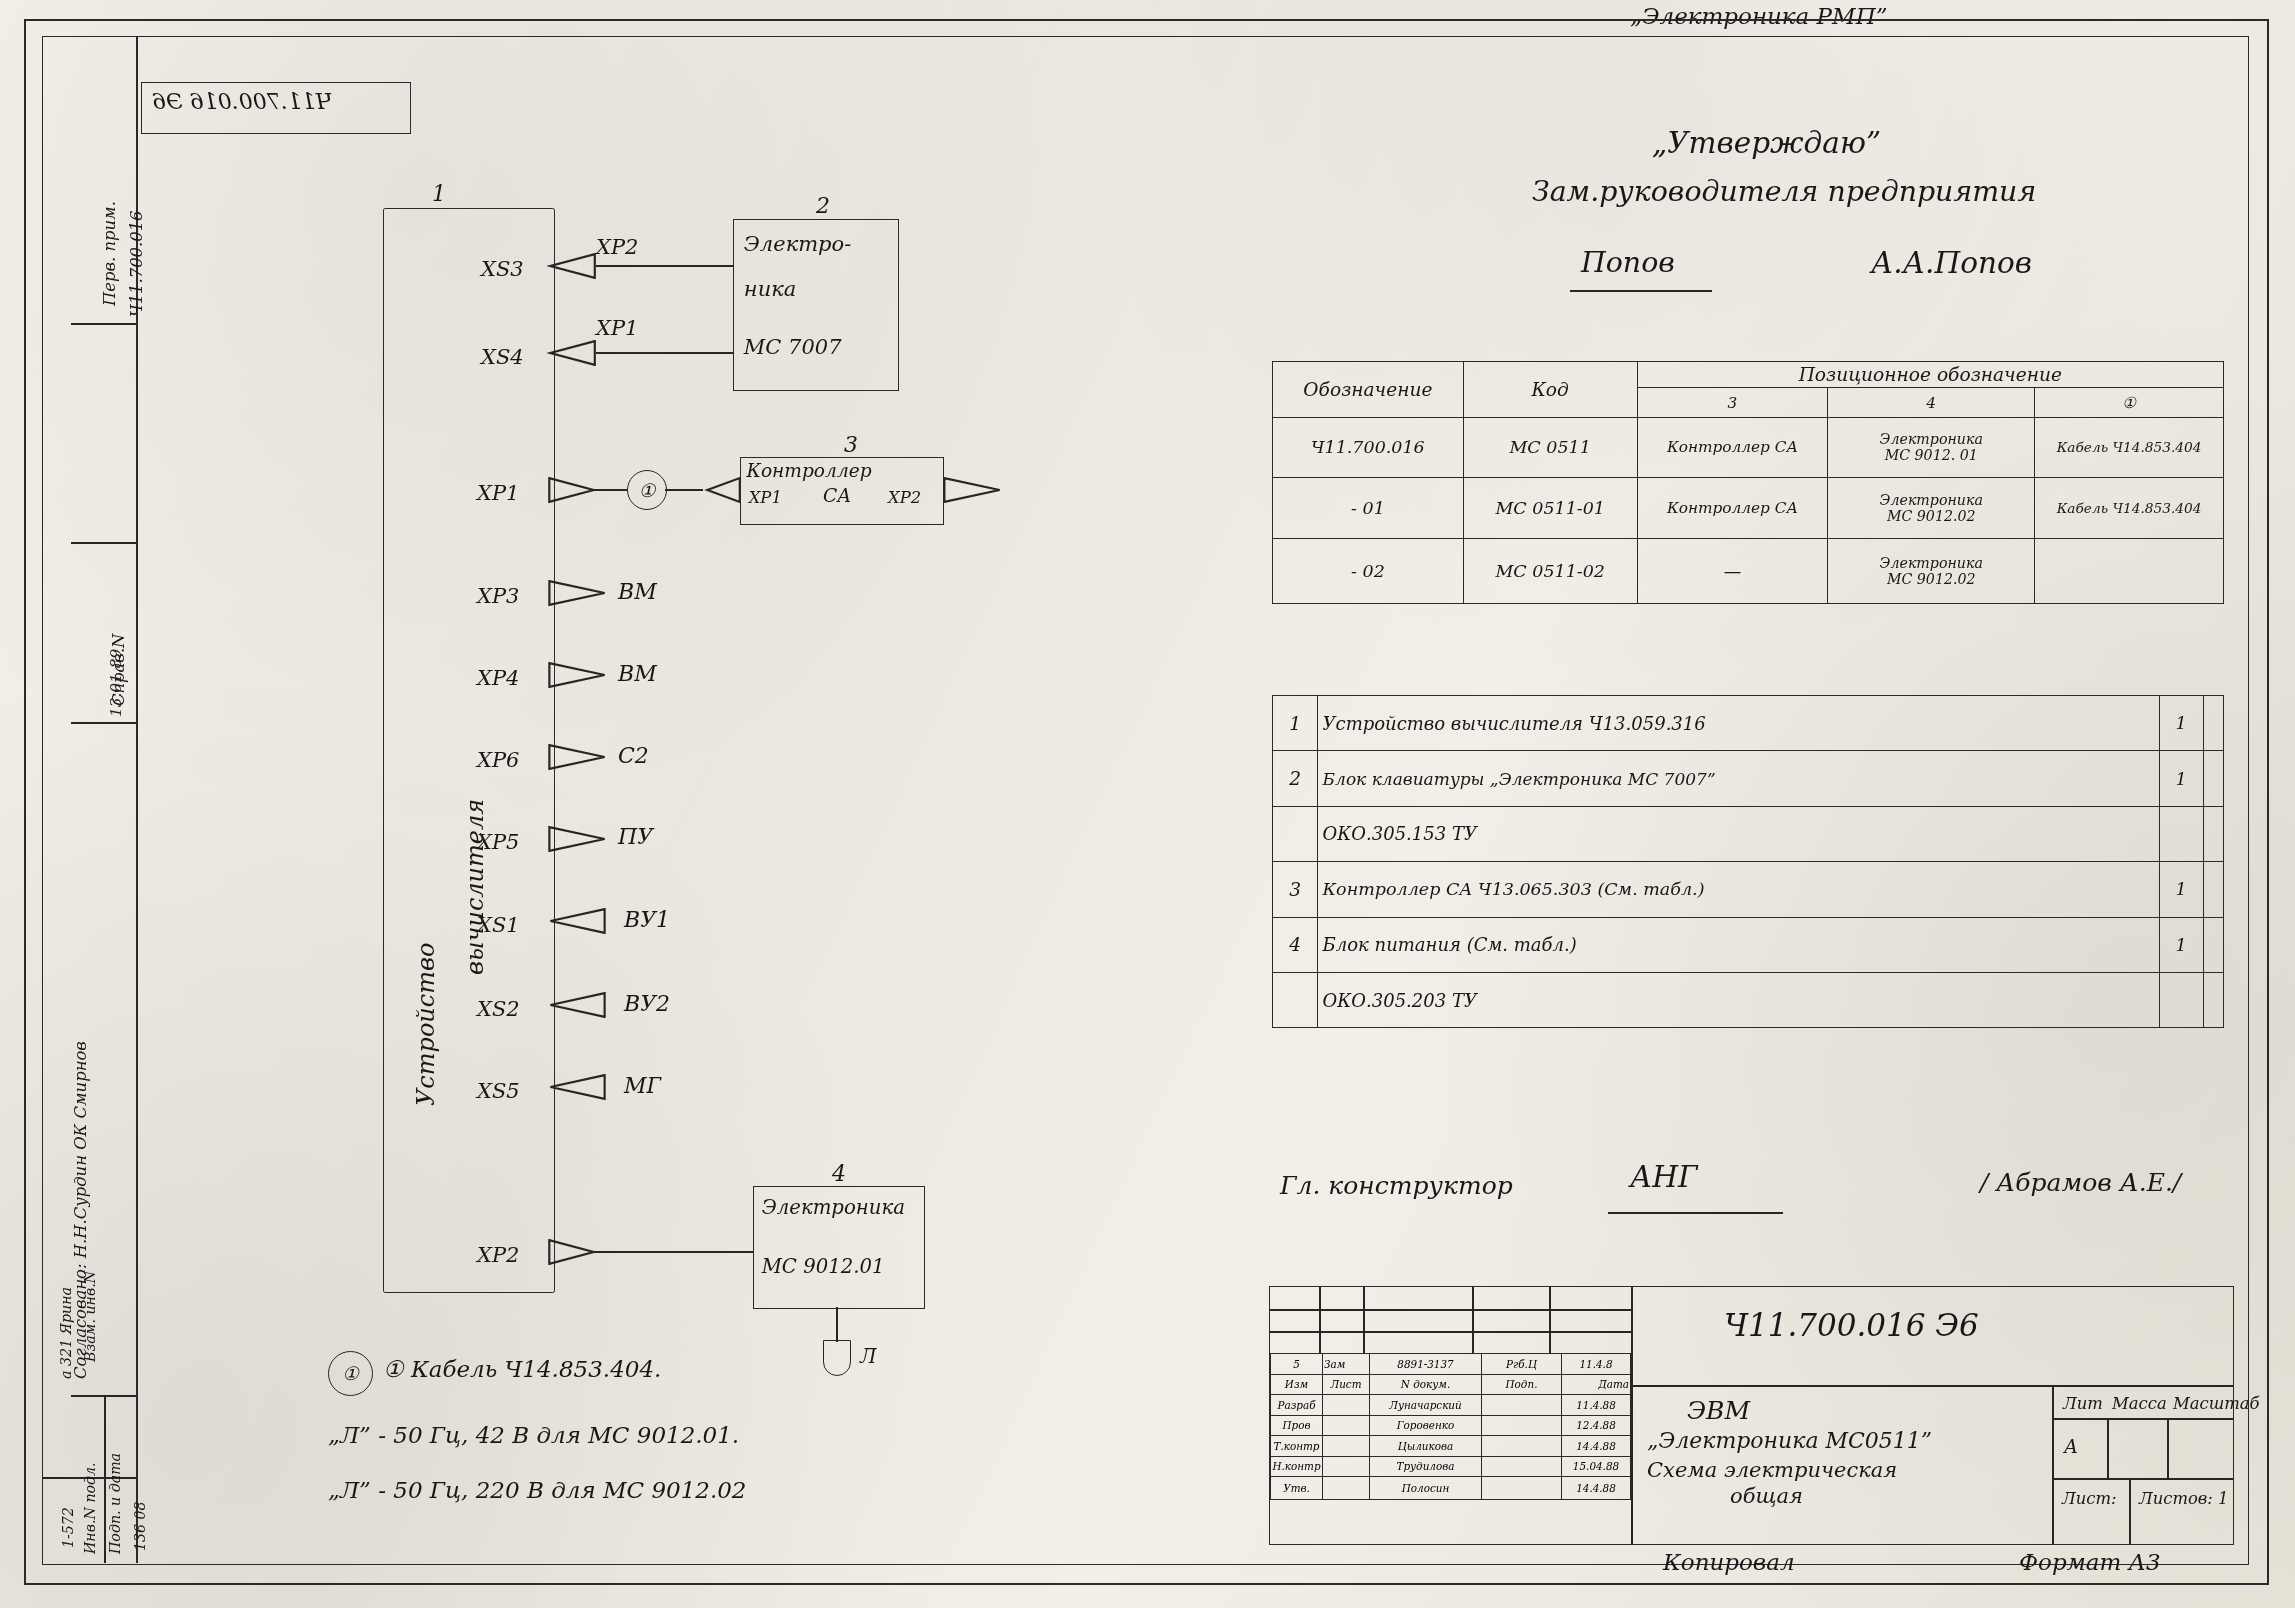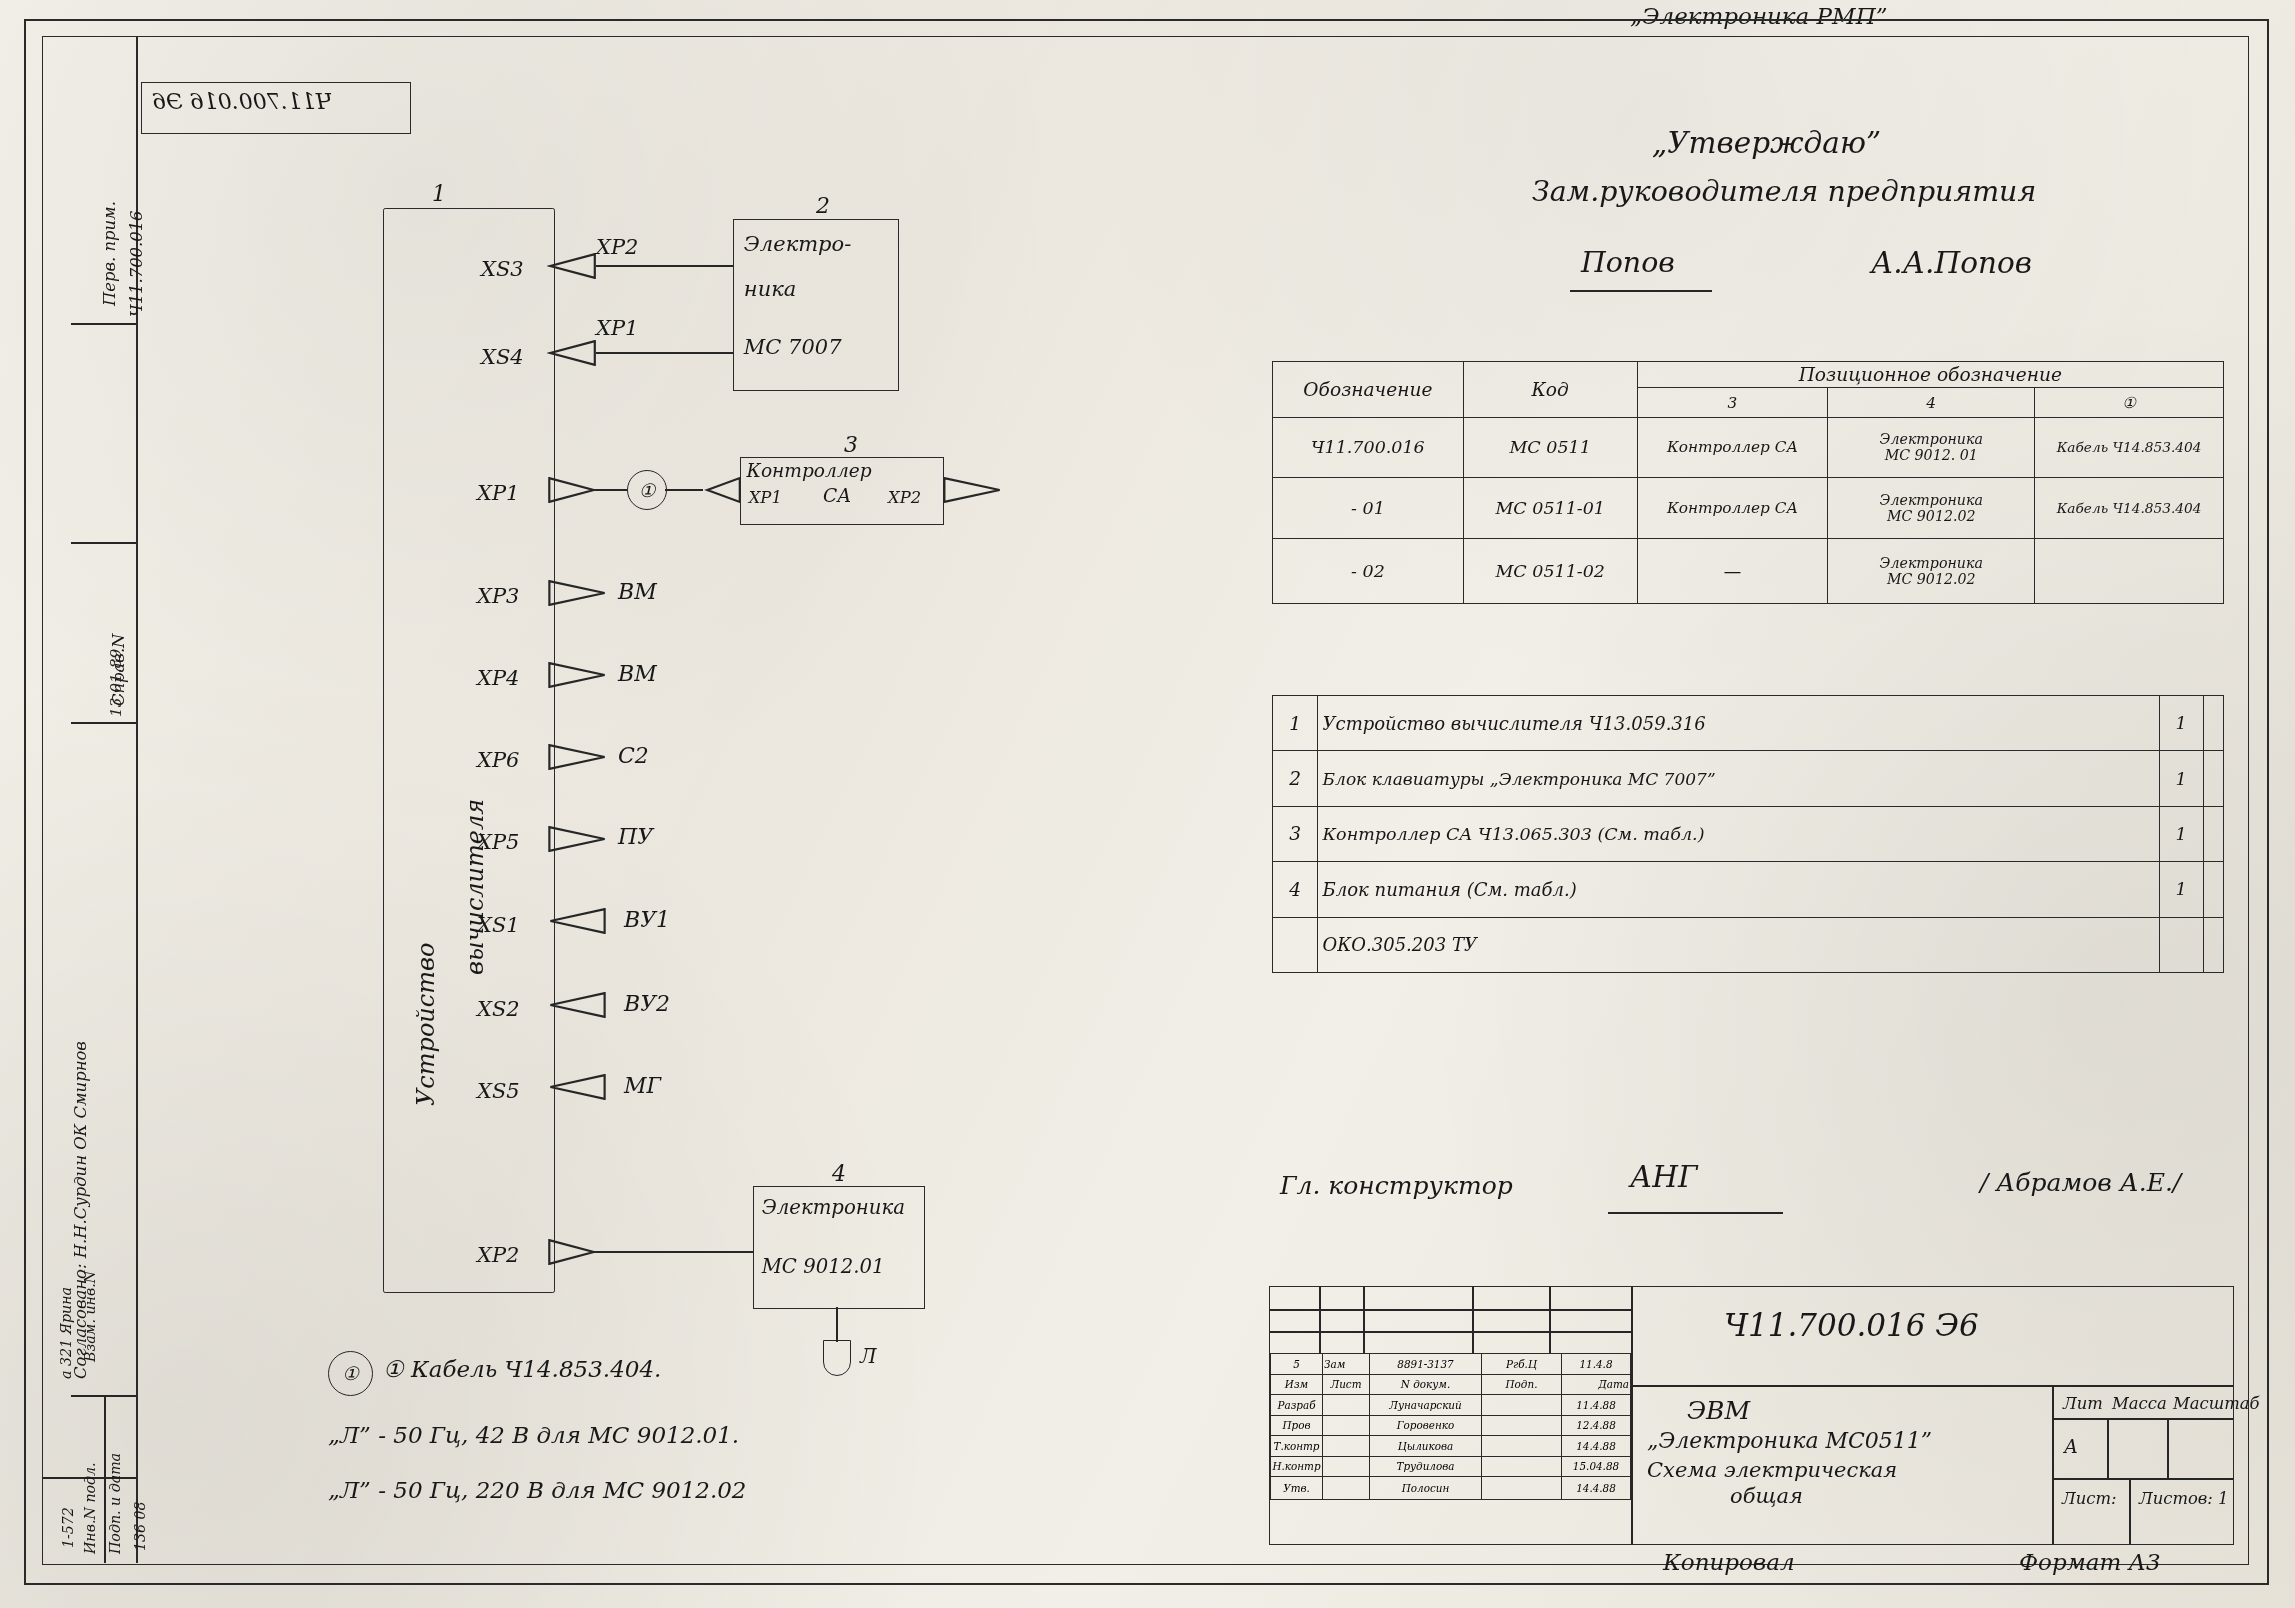--- a/index.html
+++ b/index.html
@@ -287,20 +287,26 @@
       <td style="font-size:17.5px;text-align:center;">1</td>
       <td></td>
     </tr>
     <tr>
       <td style="height:50px;font-size:18.6px;text-align:center;">2</td>
       <td style="font-size:17px;">Блок клавиатуры „Электроника МС 7007”</td>
       <td style="font-size:17.5px;text-align:center;">1</td>
       <td></td>
     </tr>
     <tr>
+      <td style="height:50px;font-size:18.6px;text-align:center;"></td>
+      <td style="font-size:18px;">ОКО.305.153 ТУ</td>
+      <td style="font-size:17.5px;text-align:center;"></td>
+      <td></td>
+    </tr>
+    <tr>
       <td style="height:50px;font-size:18.6px;text-align:center;">3</td>
       <td style="font-size:17.5px;margin-left:40px;">Контроллер СА Ч13.065.303  (См. табл.)</td>
       <td style="font-size:17.5px;text-align:center;">1</td>
       <td></td>
     </tr>
     <tr>
       <td style="height:50px;font-size:18.6px;text-align:center;">4</td>
       <td style="font-size:18px;">Блок  питания   (См. табл.)</td>
       <td style="font-size:17.5px;text-align:center;">1</td>
       <td></td>

